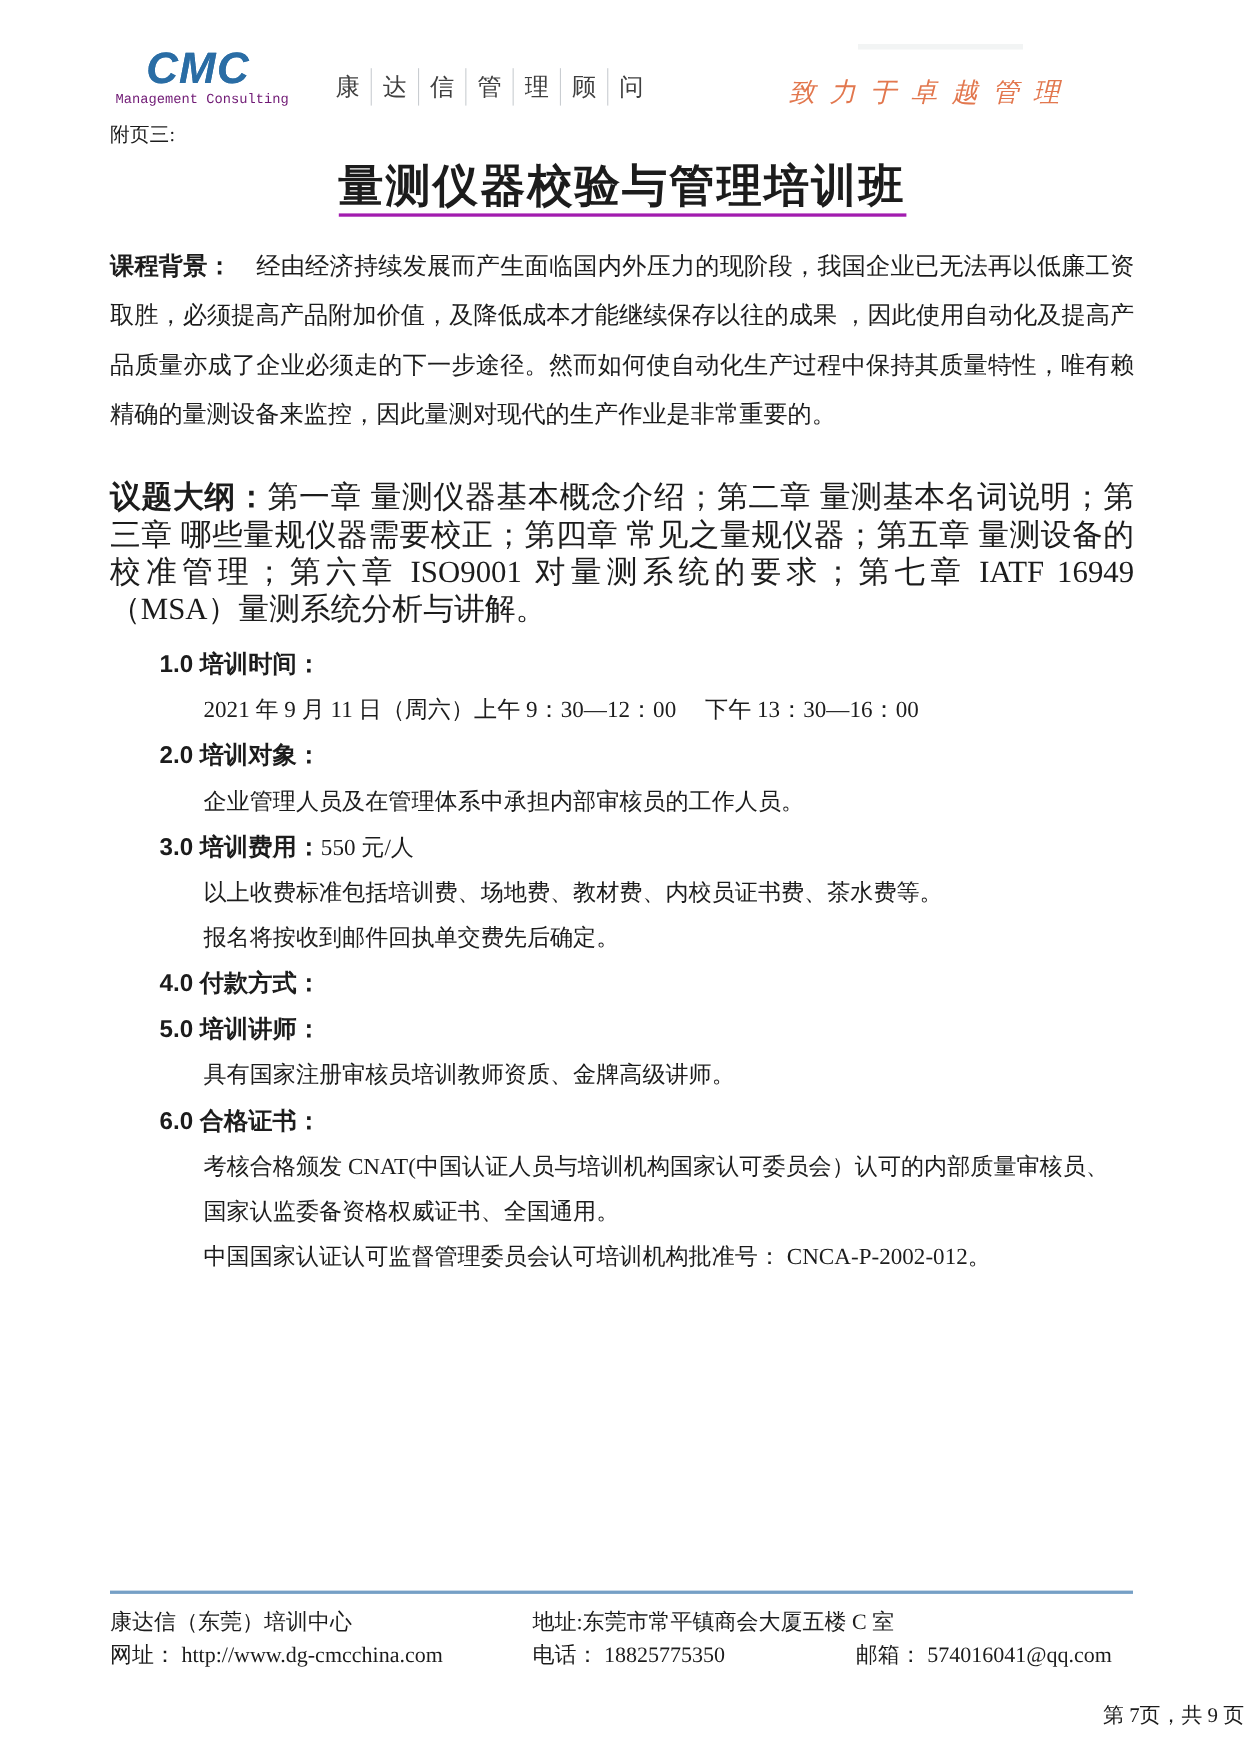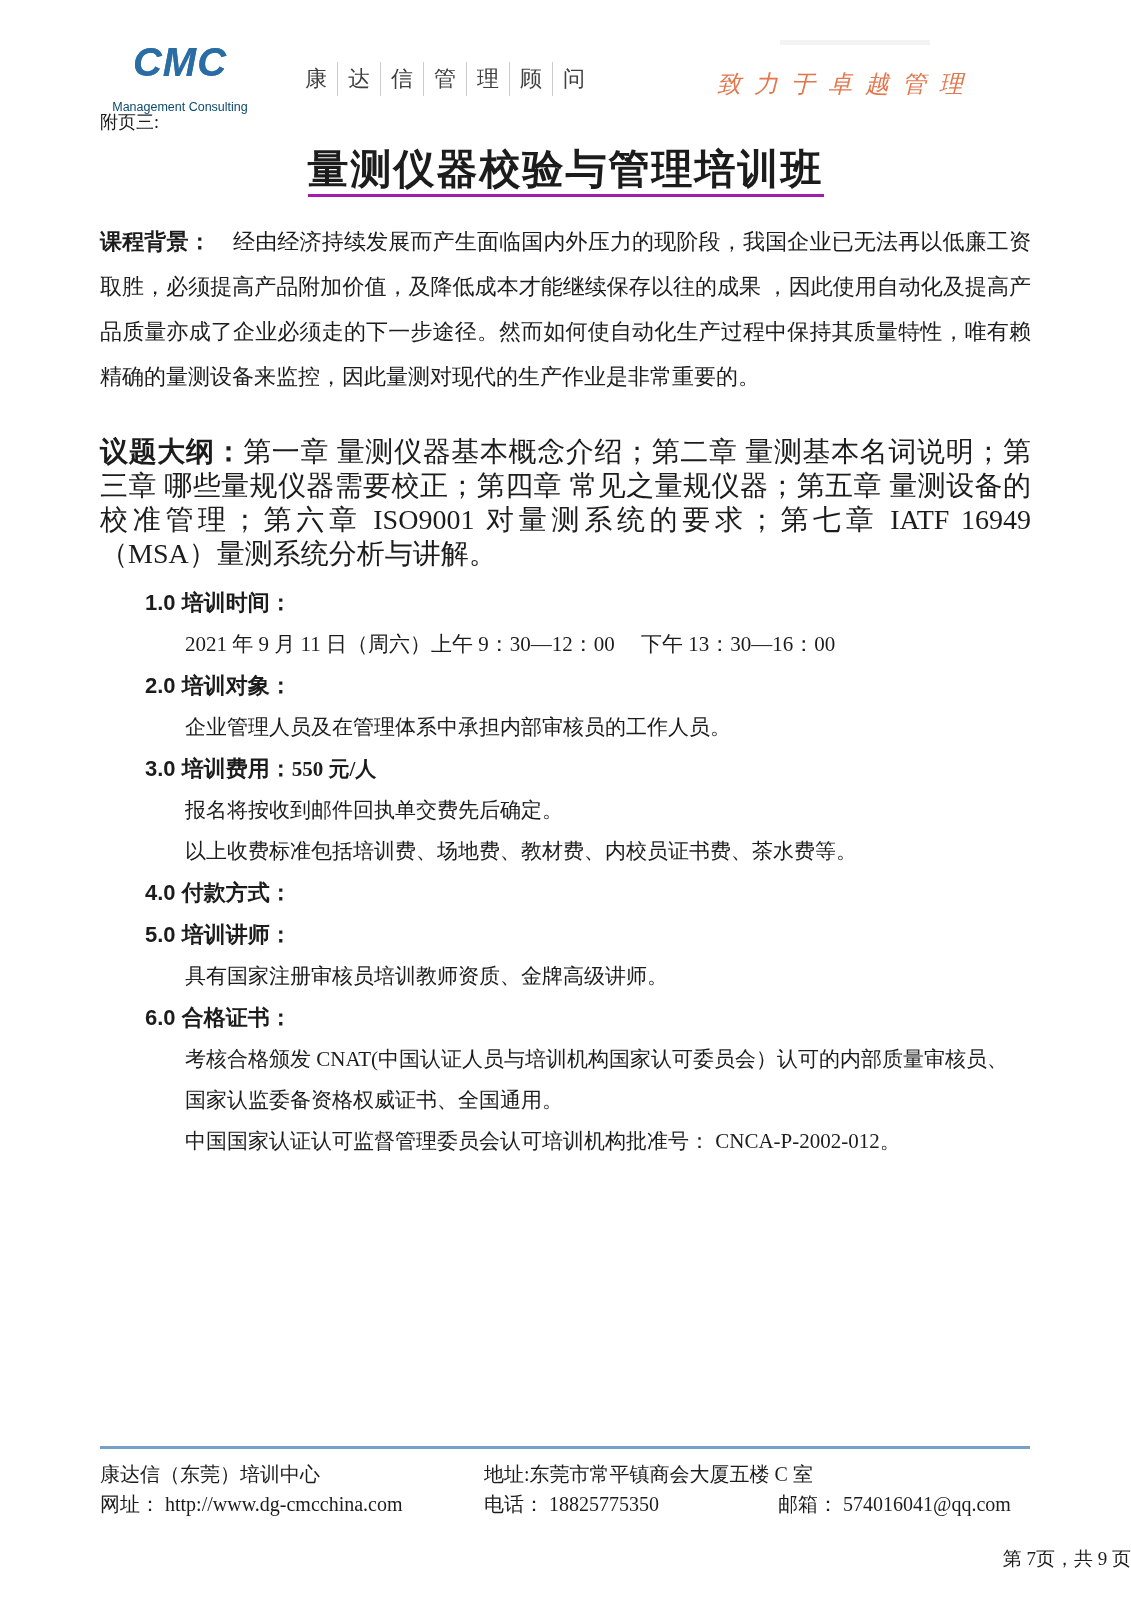--- a/index.html
+++ b/index.html
@@ -38,24 +38,24 @@
     font-weight: bold;
     font-style: italic;
     line-height: 36px;
     color: #2a6da5;
     letter-spacing: 1px;
     background-image: repeating-linear-gradient(180deg, #2a6da5 0 3px, #5b93c0 3px 4px);
     -webkit-background-clip: text;
     background-clip: text;
   }
   .logo-sub {
-    font-family: Liberation Sans, sans-serif;
+    font-family: Liberation Mono, monospace;
     font-size: 12.5px;
-    color: #0c4a6e;
-    margin-top: 20px;
+    color: #701a75;
+    margin-top: 4px;
     white-space: nowrap;
   }
   .company-name {
     display: flex;
     align-items: center;
     margin-left: 40px;
     margin-top: 18px;
   }
   .company-name .ch {
     font-family: "Liberation Sans", sans-serif;
@@ -111,21 +111,21 @@
   .sections { margin-top: 18px; }
   .sec-head {
     margin: 14px 0 0 45px;
     font-size: 22px;
     line-height: 28px;
     font-family: "Liberation Sans", sans-serif;
     font-weight: bold;
   }
   .sec-head .inline {
     font-family: "Liberation Serif", serif;
-    font-weight: bold;
+    font-weight: normal;
     font-size: 21px;
   }
   .sec-line {
     margin: 13px 0 0 85px;
     font-size: 21px;
     line-height: 28px;
   }
 
   
   .footer-rule {
@@ -189,22 +189,22 @@
         <p class="sec-line">2021 年 9 月 11 日（周六）上午 9：30—12：00　  下午 13：30—16：00</p>
       </div>
 
       <div class="section">
         <div class="sec-head"><span>2.0 培训对象：</span><span class="inline"></span></div>
         <p class="sec-line">企业管理人员及在管理体系中承担内部审核员的工作人员。</p>
       </div>
 
       <div class="section">
         <div class="sec-head"><span>3.0 培训费用：</span><span class="inline">550 元/人</span></div>
+        <p class="sec-line">以上收费标准包括培训费、场地费、教材费、内校员证书费、茶水费等。</p>
         <p class="sec-line">报名将按收到邮件回执单交费先后确定。</p>
-        <p class="sec-line">以上收费标准包括培训费、场地费、教材费、内校员证书费、茶水费等。</p>
       </div>
 
       <div class="section">
         <div class="sec-head"><span>4.0 付款方式：</span><span class="inline"></span></div>
       </div>
 
       <div class="section">
         <div class="sec-head"><span>5.0 培训讲师：</span><span class="inline"></span></div>
         <p class="sec-line">具有国家注册审核员培训教师资质、金牌高级讲师。</p>
       </div>

